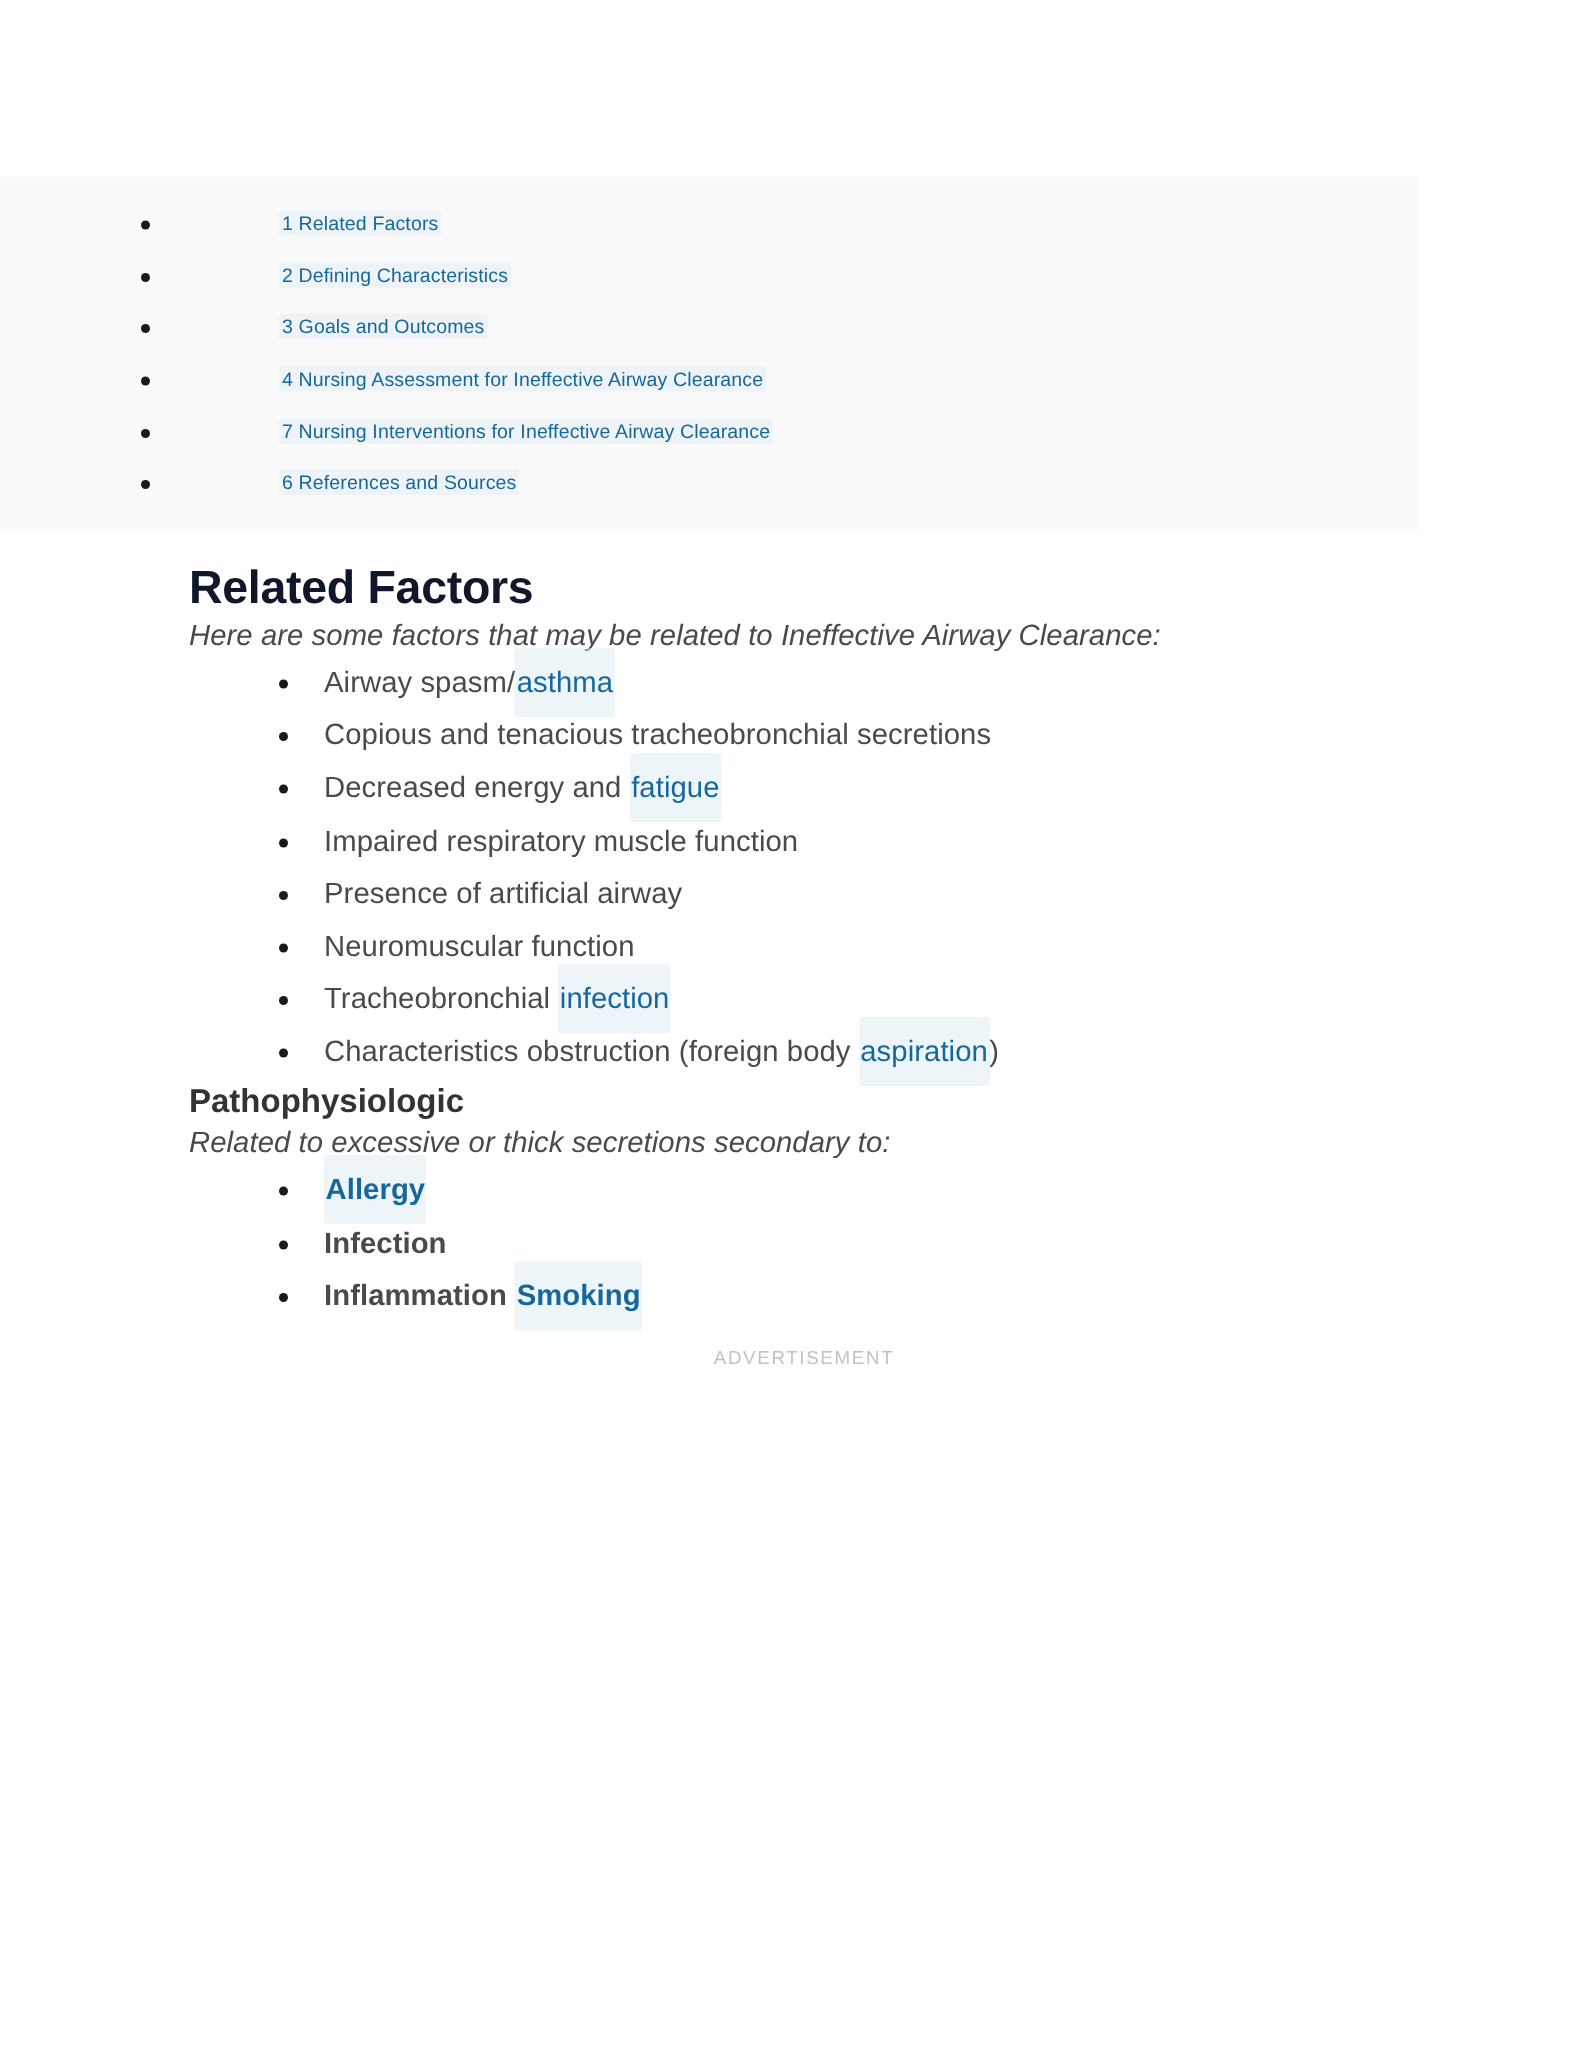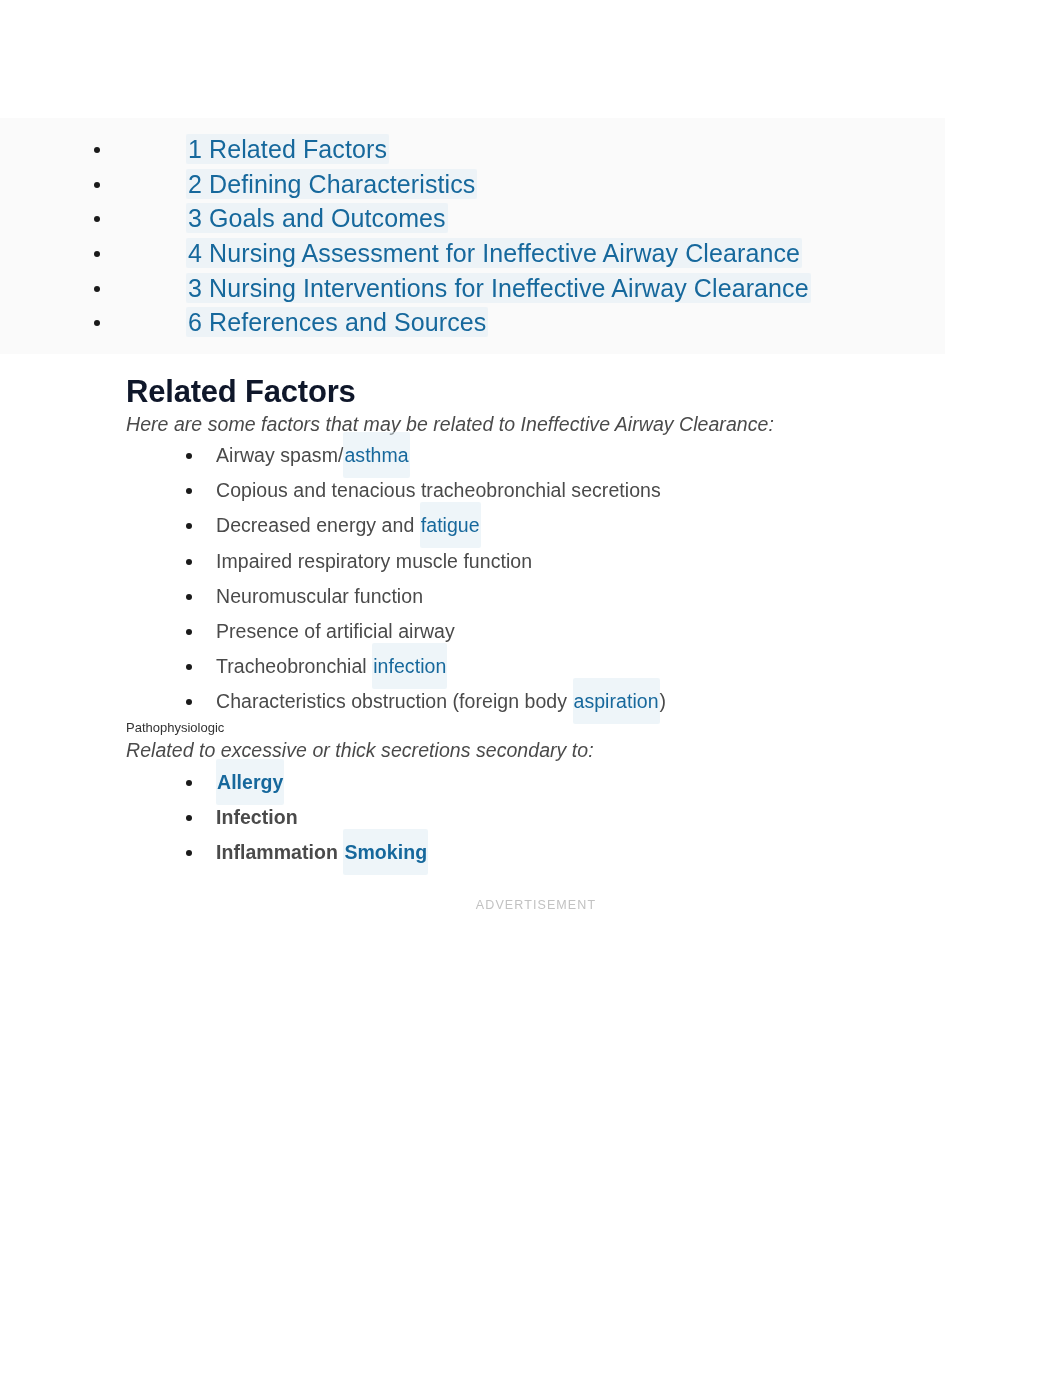--- a/index.html
+++ b/index.html
@@ -48,21 +48,21 @@
     position: absolute;
     left: 94px;
     top: 15px;
     width: 6px;
     height: 6px;
     border-radius: 50%;
     background: #1a1a1a;
   }
   .toc-link {
     color: #16689c;
-    font-size: 25px;
+    font-size: 13px;
     text-decoration: none;
     letter-spacing: 0.1px;
     background: rgba(222, 236, 243, 0.45);
     border-radius: 2px;
     padding: 1px 2px;
     white-space: nowrap;
   }
 
   
   .article {
@@ -122,22 +122,22 @@
   a.inline-link {
     color: #16689c;
     text-decoration: none;
     background: rgba(222, 236, 243, 0.5);
     border-radius: 2px;
     padding: 12px 1px;
   }
 
   h3.sub-title {
     margin: 0;
-    font-size: 13px;
-    font-weight: normal;
+    font-size: 22px;
+    font-weight: bold;
     color: #333333;
     line-height: 1.3;
   }
   .patho-title { margin-top: 33px; }
 
   .ad-label {
     position: absolute;
     left: 0;
     top: 524px;
     width: 820px;
@@ -164,41 +164,41 @@
       <li class="toc-item">
         <a class="toc-link" href="#">2 Defining Characteristics</a>
       </li>
       <li class="toc-item">
         <a class="toc-link" href="#">3 Goals and Outcomes</a>
       </li>
       <li class="toc-item">
         <a class="toc-link" href="#">4 Nursing Assessment for Ineffective Airway Clearance</a>
       </li>
       <li class="toc-item">
-        <a class="toc-link" href="#">3 Nursing Interventions for Ineffective Airway Clearance</a>
+        <a class="toc-link" href="#">7 Nursing Interventions for Ineffective Airway Clearance</a>
       </li>
       <li class="toc-item">
         <a class="toc-link" href="#">6 References and Sources</a>
       </li>
     </ul>
   </nav>
 
   <article class="article">
 
     <h1 class="section-title">Related Factors</h1>
 
     <p class="body-text intro-para">Here are some factors that may be related to Ineffective Airway Clearance:</p>
 
     <ul class="bullets list-one">
       <li><span>Airway spasm/</span><a class="inline-link" href="#">asthma</a><span></span></li>
       <li><span>Copious and tenacious tracheobronchial secretions</span></li>
       <li><span>Decreased energy and </span><a class="inline-link" href="#">fatigue</a></li>
       <li><span>Impaired respiratory muscle function</span></li>
+      <li><span>Presence of artificial airway</span></li>
       <li><span>Neuromuscular function</span></li>
-      <li><span>Presence of artificial airway</span></li>
       <li><span>Tracheobronchial </span><a class="inline-link" href="#">infection</a></li>
       <li><span>Characteristics obstruction (foreign body </span><a class="inline-link" href="#">aspiration</a><span>)</span></li>
     </ul>
 
     <h3 class="sub-title patho-title">Pathophysiologic</h3>
 
     <div class="ad-label">ADVERTISEMENT</div>
 
     <p class="body-text secondary-para">Related to excessive or thick secretions secondary to:</p>
 

